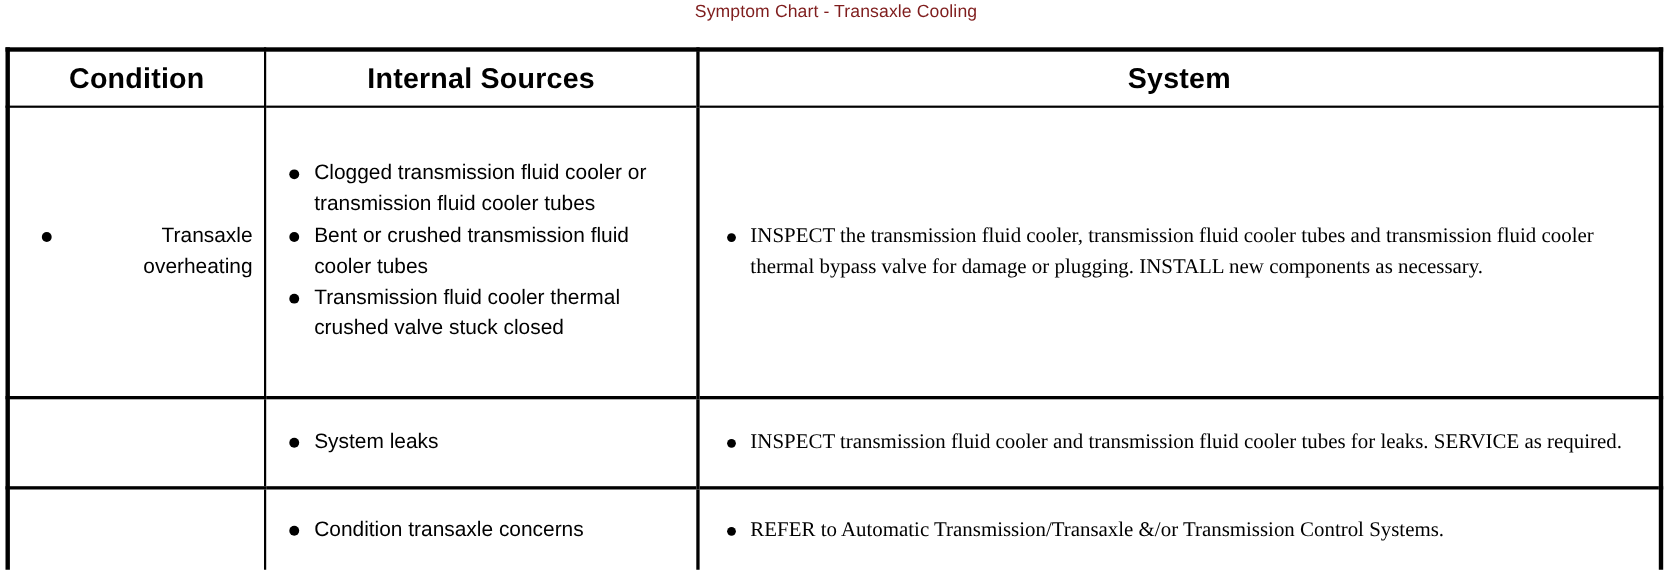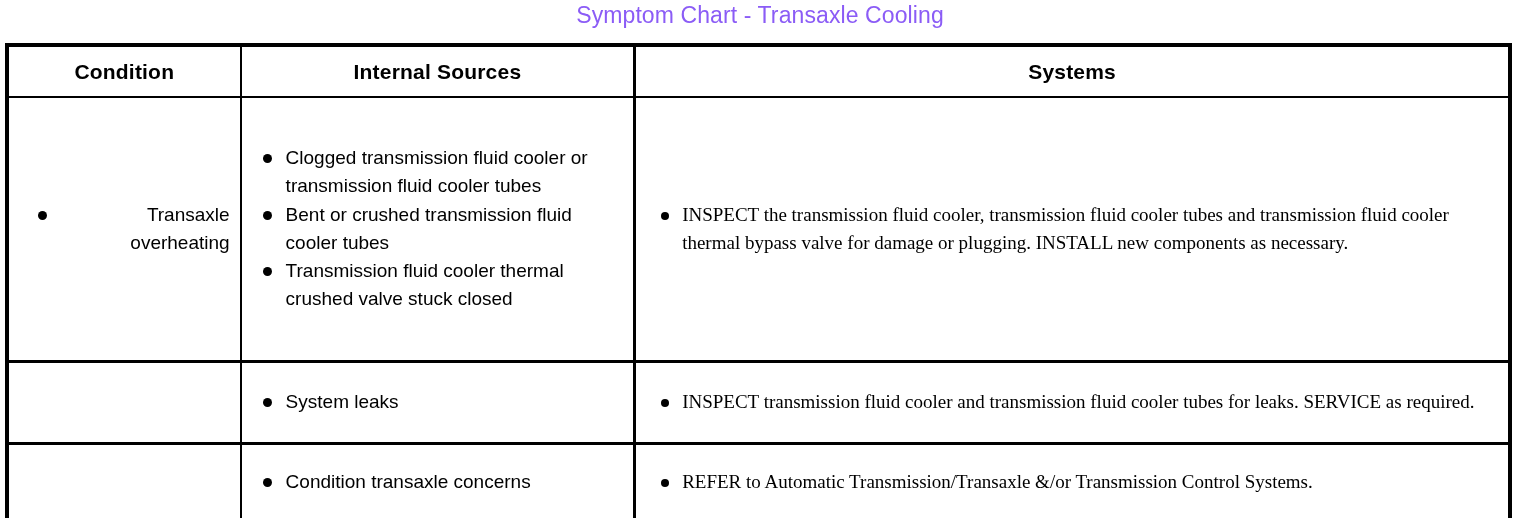--- a/index.html
+++ b/index.html
@@ -21,24 +21,24 @@
     height: 518px;
     background: #ffffff;
   }
 
   .chart-title {
     position: absolute;
     top: 2px;
     left: 0;
     width: 1520px;
     text-align: center;
-    font-size: 23px;
+    font-size: 16px;
     font-weight: 400;
     letter-spacing: 0.1px;
-    color: #8b5cf6;
+    color: #7f1d1d;
   }
 
   .symptom-table {
     position: absolute;
     left: 5px;
     top: 43px;
     width: 1507px;
     height: 469px;
     border-collapse: collapse;
     table-layout: fixed;
@@ -63,21 +63,21 @@
   .symptom-table td.col-sep-strong {
     border-left-width: 3px;
   }
   .symptom-table tr.row-sep-strong > td {
     border-top-width: 3px;
   }
 
   .head-row th {
     height: 49px;
     text-align: center;
-    font-size: 21px;
+    font-size: 26px;
     font-weight: bold;
     letter-spacing: 0.2px;
   }
 
   .cell-inner {
     padding: 10px 12px 10px 14px;
   }
 
   ul.bullets {
     list-style: none;
@@ -154,21 +154,21 @@
   <table class="symptom-table">
     <colgroup>
       <col class="c-condition">
       <col class="c-sources">
       <col class="c-action">
     </colgroup>
     <thead>
       <tr class="head-row">
         <th>Condition</th>
         <th>Internal Sources</th>
-        <th class="col-sep-strong">Systems</th>
+        <th class="col-sep-strong">System</th>
       </tr>
     </thead>
     <tbody>
 
       <tr class="row-1">
         <td class="cell-condition">
           <div class="cell-inner">
             <ul class="bullets">
               <li>
                 <span>Transaxle overheating</span>

